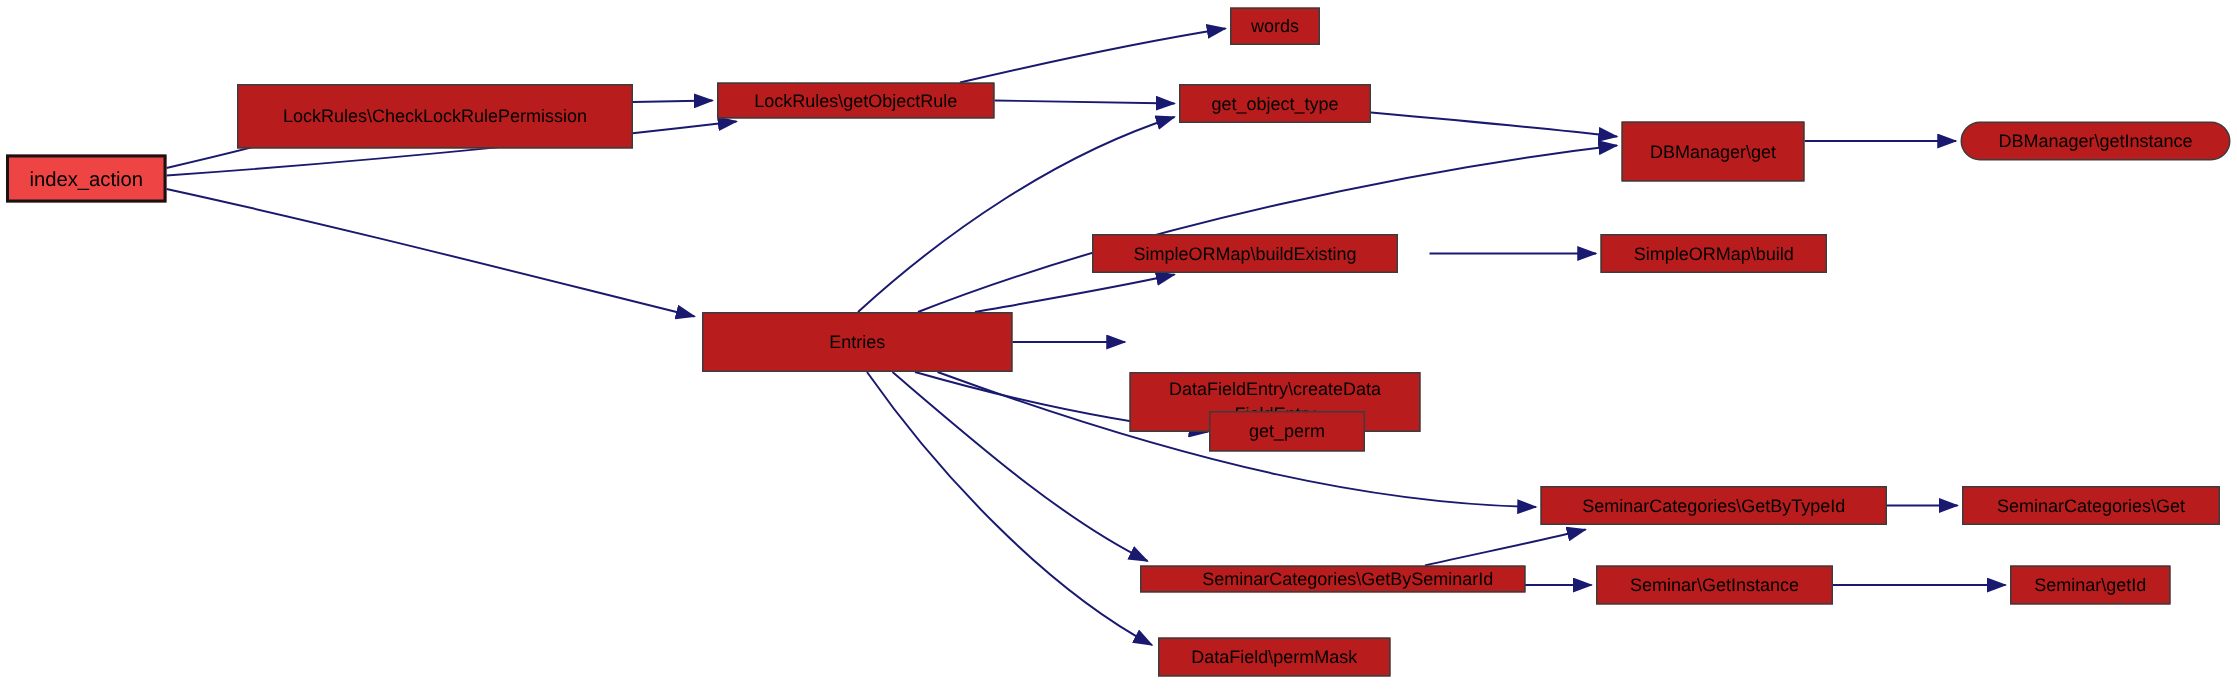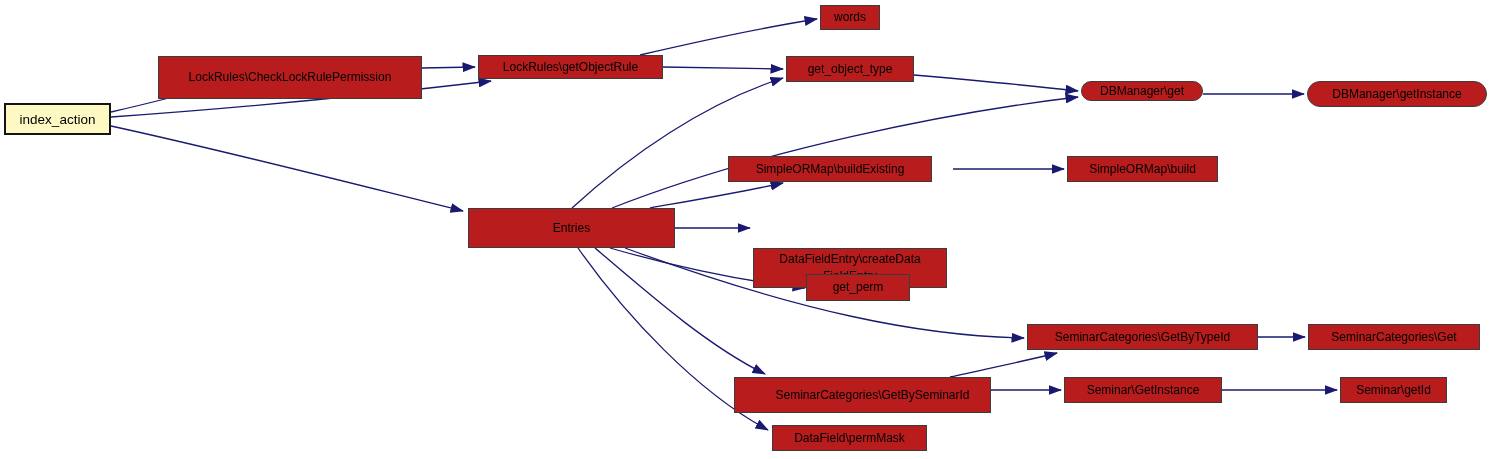--- a/index.html
+++ b/index.html
@@ -21,21 +21,21 @@
     align-items:center;
     justify-content:center;
     font-size:12px;
     color:#000000;
     line-height:17px;
     text-align:center;
     white-space:nowrap;
     cursor:pointer;
   }
   .node.highlight{
-    background:#fef9c3;
+    background:#ef4444;
     border:2px solid #141414;
     font-size:13.5px;
   }
   .node span{pointer-events:none;}
 </style>
 </head>
 <body>
 
 <div id="graph-canvas">
   <svg id="edges-layer" xmlns="http://www.w3.org/2000/svg">
@@ -77,21 +77,21 @@
       </div>
       <div class="node" style="left: 478px; top: 55px; width: 185px; height: 24px;">
         <span>LockRules\getObjectRule</span>
       </div>
       <div class="node" style="left: 820px; top: 5px; width: 60px; height: 25px;">
         <span>words</span>
       </div>
       <div class="node" style="left: 786px; top: 56px; width: 128px; height: 26px;">
         <span>get_object_type</span>
       </div>
-      <div class="node" style="left: 1081px; top: 81px; width: 122px; height: 20px; border-radius: 11px;">
+      <div class="node" style="left: 1081px; top: 81px; width: 122px; height: 40px;">
         <span>DBManager\get</span>
       </div>
       <div class="node" style="left: 1307px; top: 81px; width: 180px; height: 26px; border-radius: 13px;">
         <span>DBManager\getInstance</span>
       </div>
       <div class="node" style="left: 728px; top: 156px; width: 204px; height: 26px;">
         <span>SimpleORMap\buildExisting</span>
       </div>
       <div class="node" style="left: 1067px; top: 156px; width: 151px; height: 26px;">
         <span>SimpleORMap\build</span>
@@ -105,21 +105,21 @@
       </div>
       <div class="node" style="left: 806px; top: 274px; width: 104px; height: 27px;">
         <span>get_perm</span>
       </div>
       <div class="node" style="left: 1027px; top: 324px; width: 231px; height: 26px;">
         <span>SeminarCategories\GetByTypeId</span>
       </div>
       <div class="node" style="left: 1308px; top: 324px; width: 172px; height: 26px;">
         <span>SeminarCategories\Get</span>
       </div>
-      <div class="node" style="left: 734px; top: 377px; width: 257px; height: 36px; padding-left: 20px;">
+      <div class="node" style="left: 760px; top: 377px; width: 257px; height: 18px; padding-left: 20px;">
         <span>SeminarCategories\GetBySeminarId</span>
       </div>
       <div class="node" style="left: 1064px; top: 377px; width: 158px; height: 26px;">
         <span>Seminar\GetInstance</span>
       </div>
       <div class="node" style="left: 1340px; top: 377px; width: 107px; height: 26px;">
         <span>Seminar\getId</span>
       </div>
       <div class="node" style="left: 772px; top: 425px; width: 155px; height: 26px;">
         <span>DataField\permMask</span>

